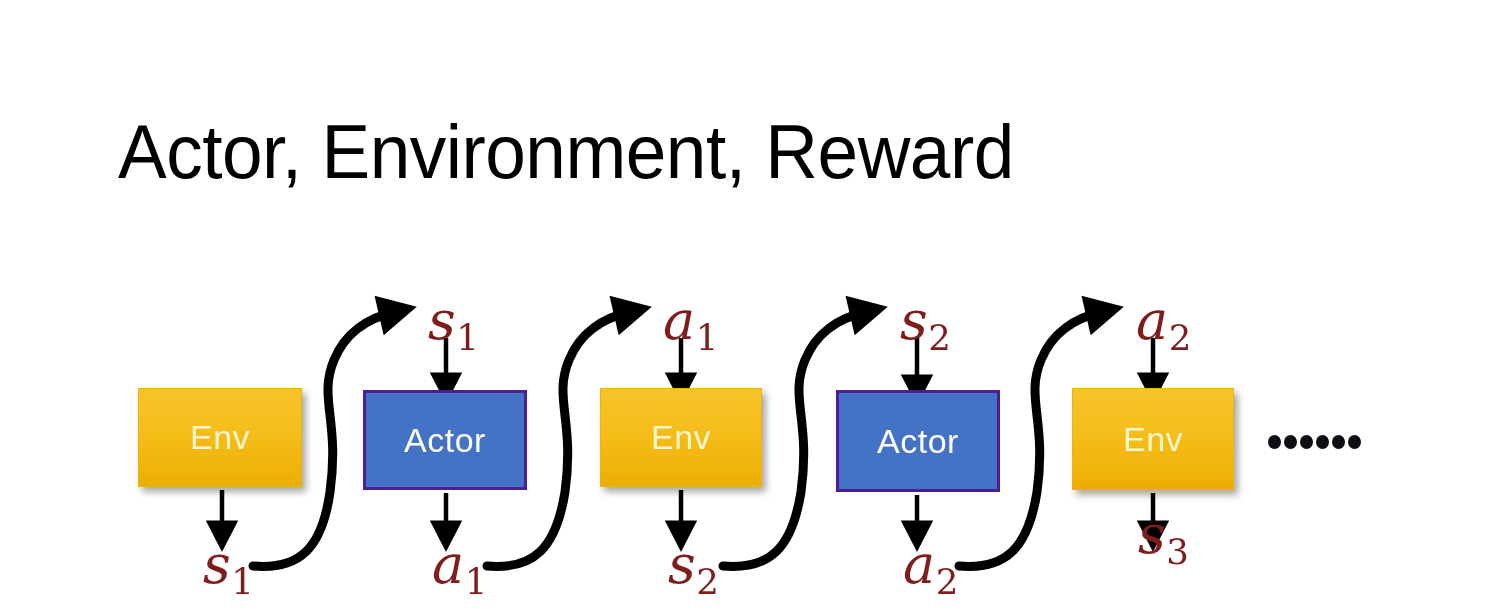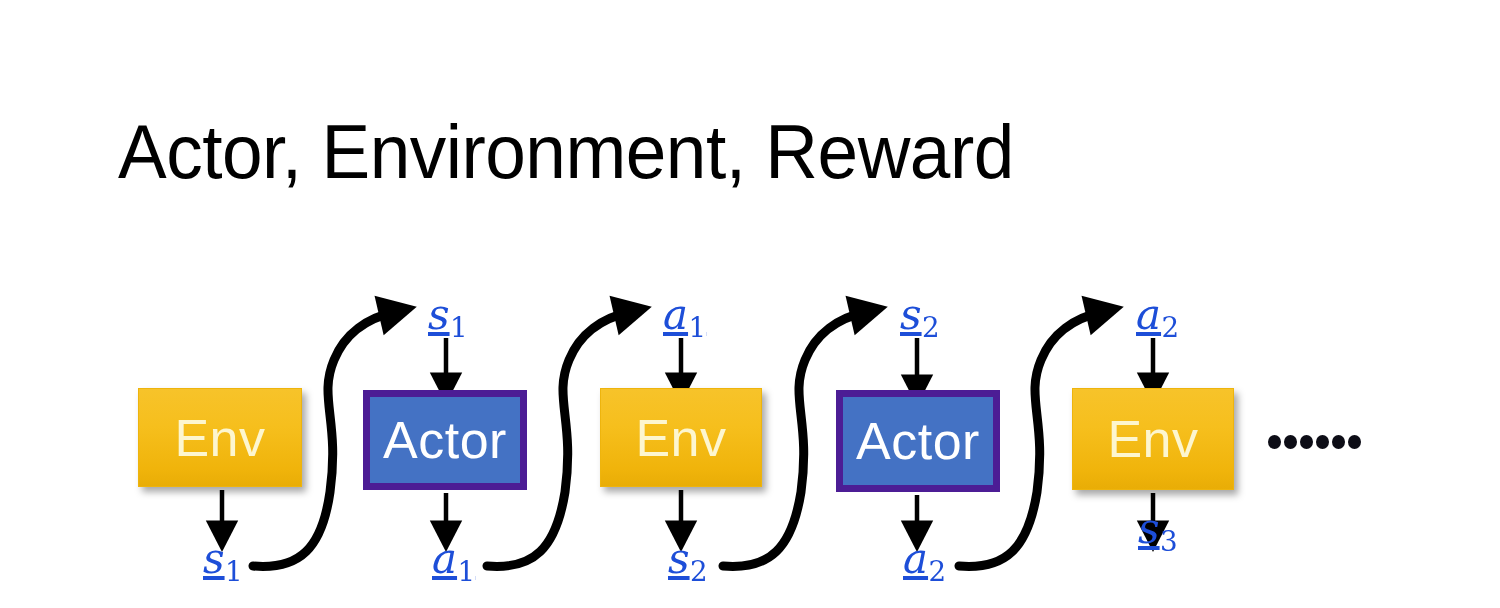--- a/index.html
+++ b/index.html
@@ -53,46 +53,45 @@
   
   .node-box {
     position: absolute;
     display: flex;
     align-items: center;
     justify-content: center;
     box-sizing: border-box;
     color: #ffffff;
     font-family: "Liberation Sans", sans-serif;
     font-weight: 400;
-    font-size: 52px;
+    font-size: 34px;
     letter-spacing: 0.5px;
   }
   .node-box.env {
     background: linear-gradient(180deg, #f7c32a 0%, #f6bf1d 38%, #f0b40b 82%, #e9ad06 100%);
     border: 1px solid #eeb40d;
     box-shadow: 4px 5px 7px rgba(0,0,0,0.34);
     color: #fdf6cf;
   }
   .node-box.actor {
     background: #4472c4;
-    border: 7px solid #4c1d95;
+    border: 3px solid #4c1d95;
     color: #ffffff;
     box-shadow: none;
   }
 
   
   .math-label {
     position: absolute;
     font-family: "DejaVu Serif", "Liberation Serif", serif;
     font-style: italic;
-    font-size: 42px;
-    color: #1d4ed8;
+    font-size: 54px;
+    color: #7f1d1d;
     white-space: nowrap;
     line-height: 1;
-    text-decoration: underline;
   }
   .math-label .sub {
     font-style: normal;
     font-size: 0.66em;
     vertical-align: -0.30em;
     margin-left: 0.5px;
     letter-spacing: 0;
   }
 
   

